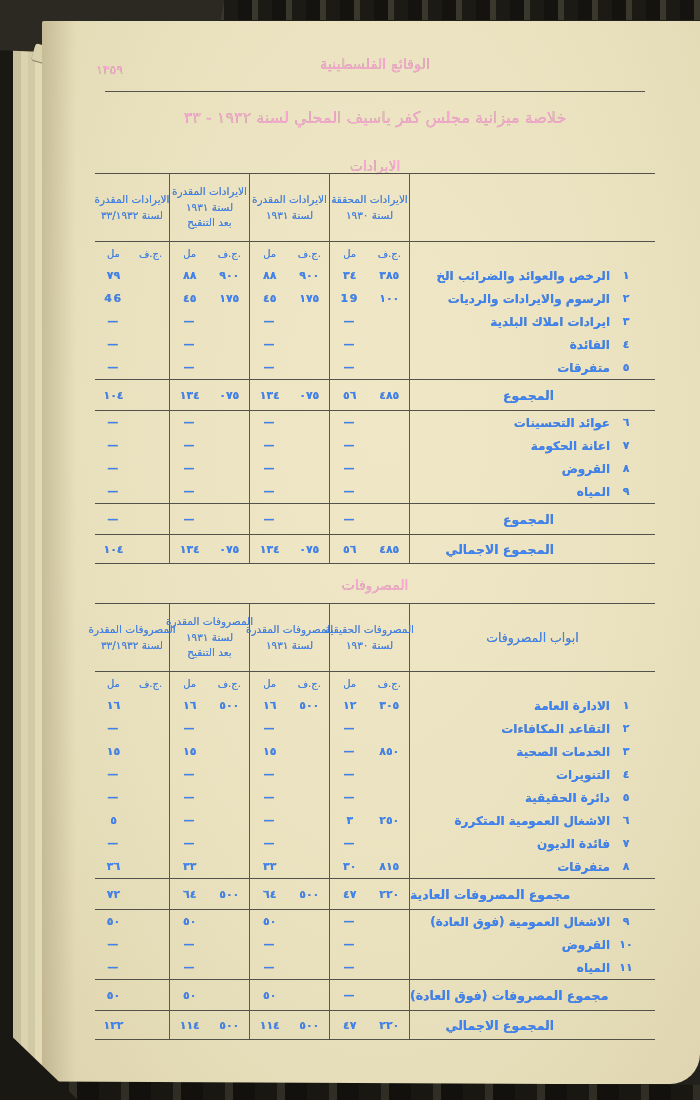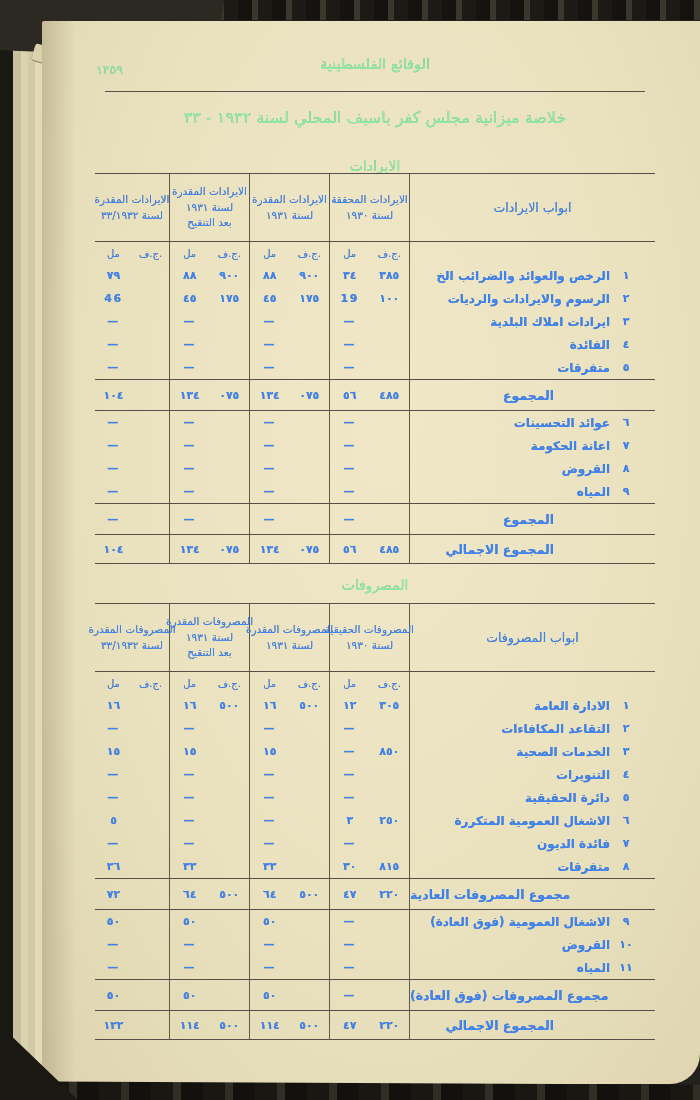--- a/index.html
+++ b/index.html
@@ -22,21 +22,21 @@
   .s3{left:28px;top:27px;width:8px;height:1044px;border-radius:5px 0 0 8px;background:#d2c9a6;}
   .s4{left:35px;top:23px;width:9px;height:1053px;border-radius:4px 0 0 6px;background:#e2d9b5;}
   .fan{position:absolute;left:33px;top:47px;width:30px;height:17px;background:#d9d0ac;
     transform:rotate(16deg);border-radius:3px;box-shadow:0 1px 0 #8a8268;}
   #page{position:absolute;left:42px;top:21px;width:658px;height:1063px;
     background:radial-gradient(ellipse at 52% 38%,#efe7c6 0%,#eae2bf 55%,#ded4af 100%);
     border-radius:2px 0 30px 10px;}
   #page:before{content:"";position:absolute;inset:0;border-radius:inherit;
     background:linear-gradient(90deg,rgba(120,108,70,.28),rgba(120,108,70,0) 34px);}
   
-  .txt{position:absolute;color:#86efac;text-shadow:0 0 .6px rgba(70,60,35,.55);}
+  .txt{position:absolute;color:#f9a8d4;text-shadow:0 0 .6px rgba(70,60,35,.55);}
   #pageno{left:96px;top:62px;font-size:12.5px;letter-spacing:2px;}
   #gaz{left:105px;top:56px;width:540px;text-align:center;font-size:14.5px;}
   #rule-top{position:absolute;left:105px;top:91px;width:540px;height:1px;background:#56524a;}
   #doctitle{left:75px;top:108px;width:600px;text-align:center;font-size:16px;direction:rtl;}
   #sec-rev{left:95px;top:158px;width:560px;text-align:center;font-size:14px;}
   #sec-exp{left:95px;top:577px;width:560px;text-align:center;font-size:14px;}
   
   .btable{position:absolute;left:95px;width:560px;border-top:1px solid #55514a;
     border-bottom:1px solid #55514a;color:#3b82f6;}
   #t1{top:173px;} #t2{top:603px;}
@@ -96,21 +96,20 @@
           <div class="hline">بعد التنقيح</div>
         </div>
         <div class="ncell c3">
           <div class="hline">الايرادات المقدرة</div>
           <div class="hline">لسنة ١٩٣١</div>
         </div>
         <div class="ncell c2">
           <div class="hline">الايرادات المحققة</div>
           <div class="hline">لسنة ١٩٣٠</div>
         </div>
-        <div class="names">ابواب الايرادات</div>
       </div>
       <div class="frow tunit">
         <div class="ncell c5">
           <div class="half">مل</div>
           <div class="half">ج.ف.</div>
         </div>
         <div class="ncell c4">
           <div class="half">مل</div>
           <div class="half">ج.ف.</div>
         </div>

